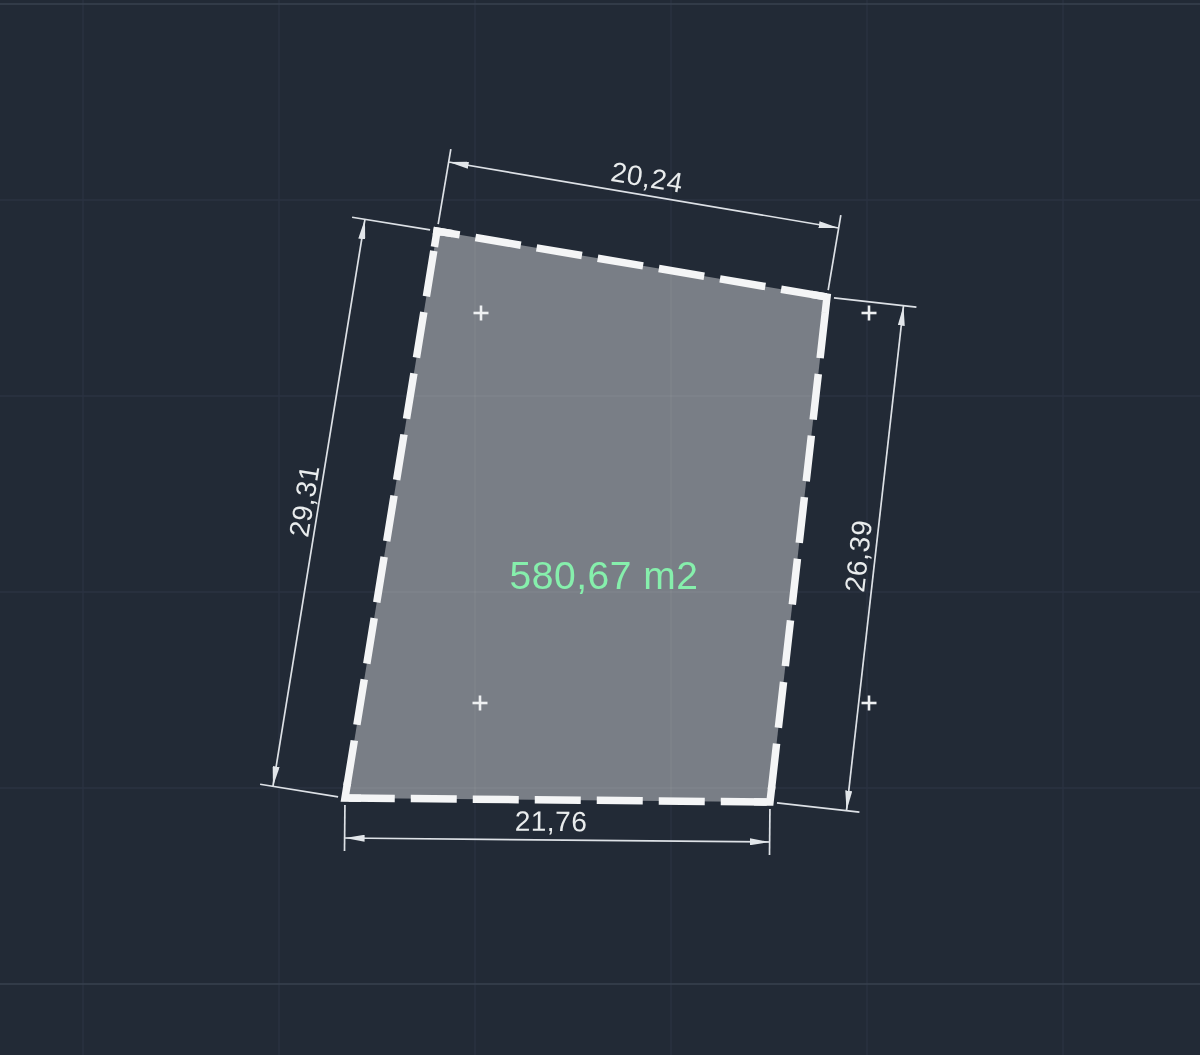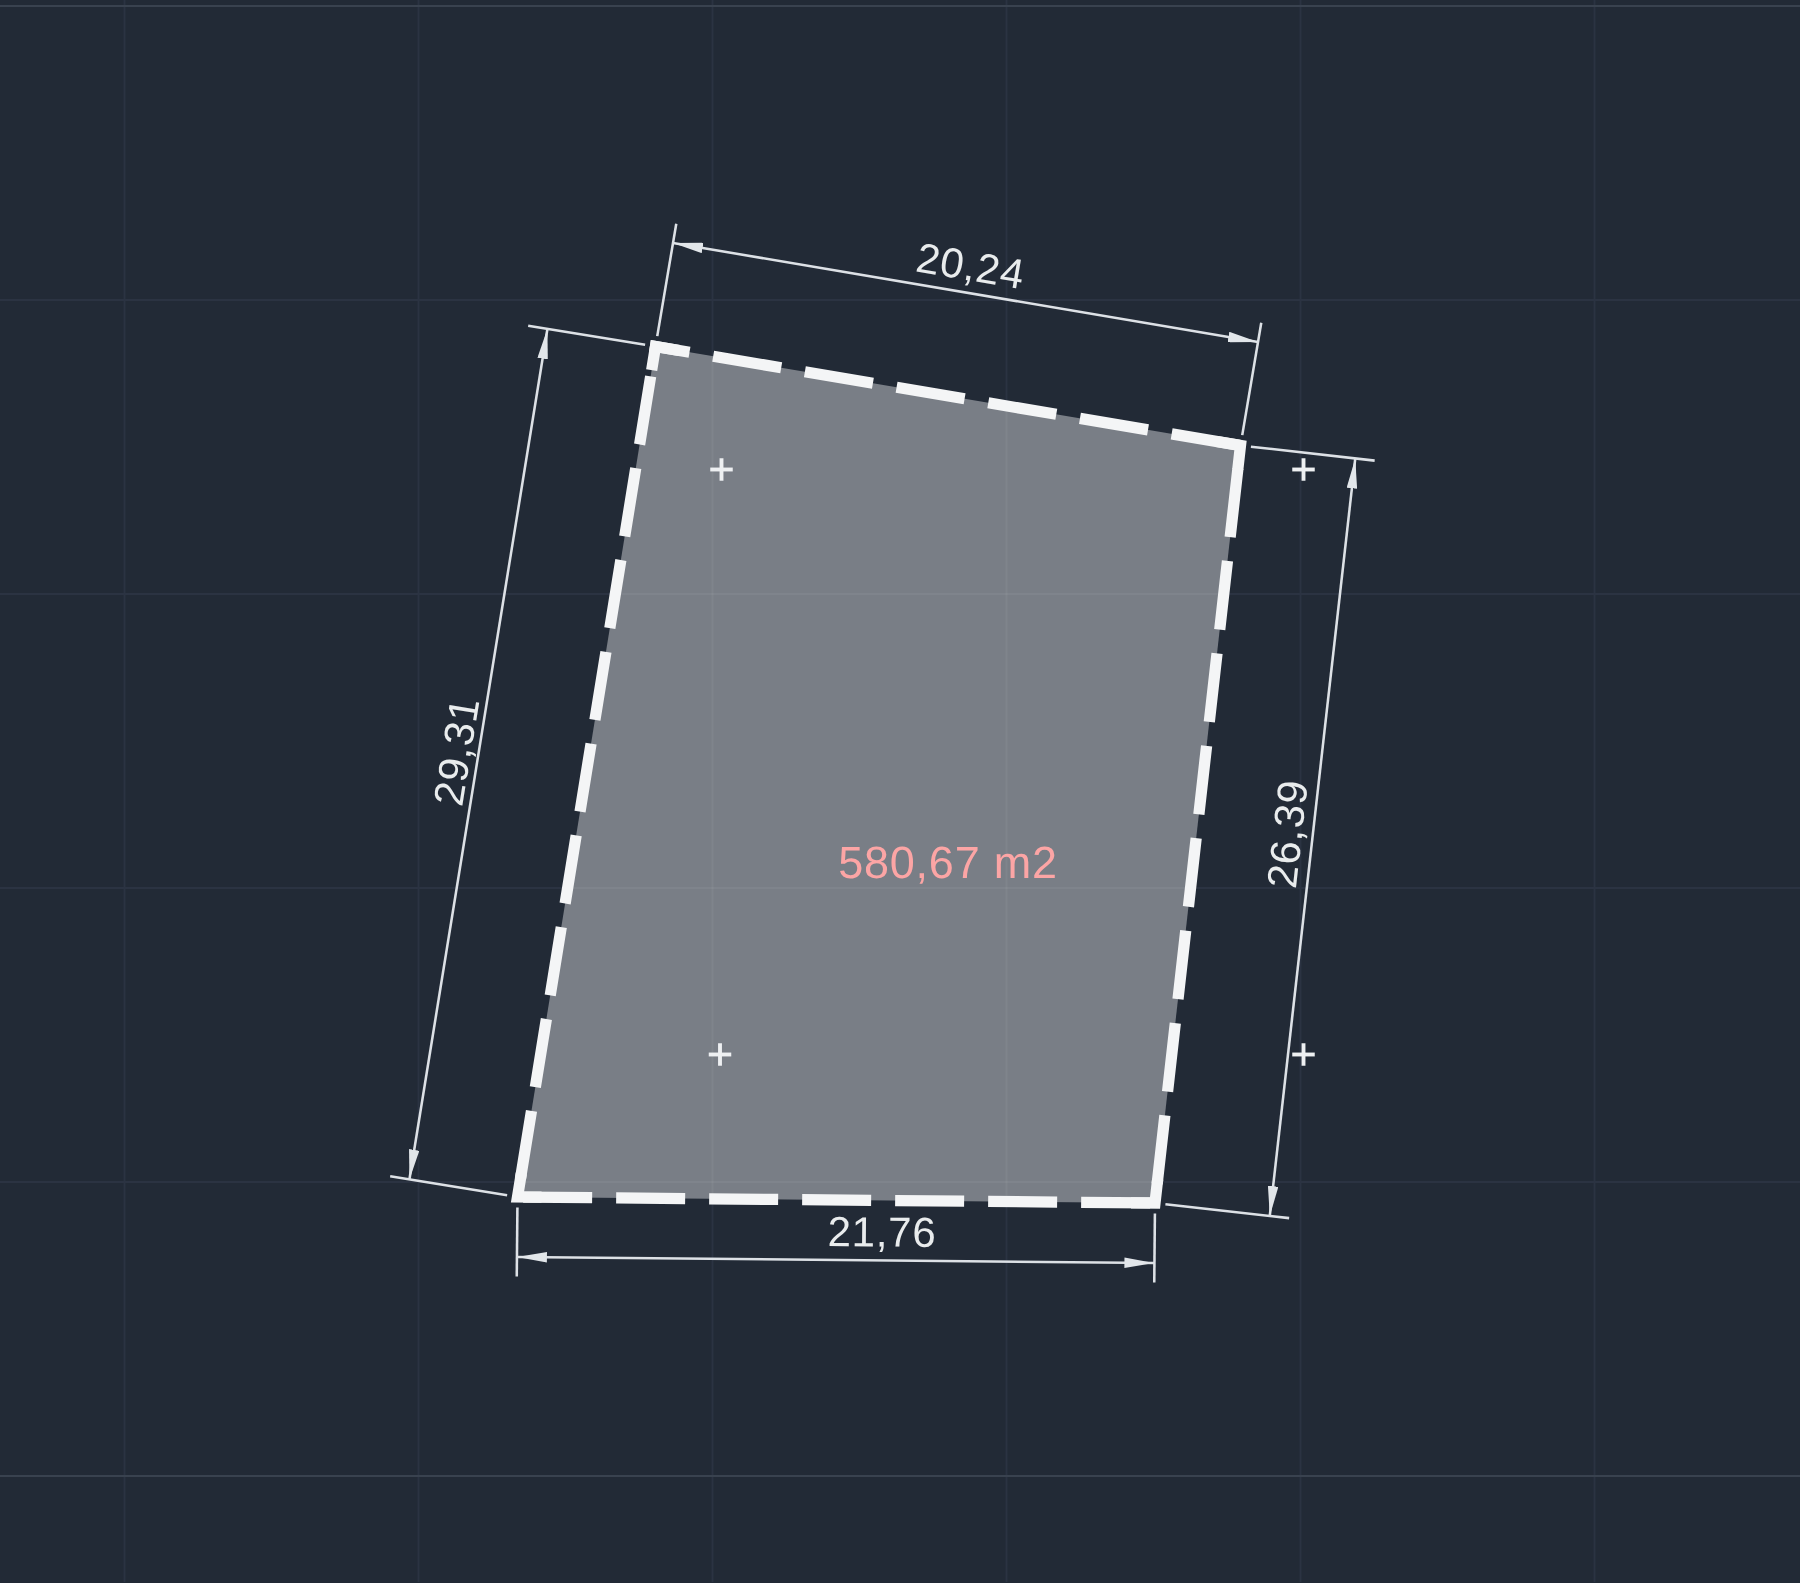--- a/index.html
+++ b/index.html
@@ -3,22 +3,22 @@
 <meta charset="utf-8">
 <style>
   html,body{margin:0;padding:0;background:#222a36;}
   #stage{position:relative;width:1200px;height:1055px;overflow:hidden;
          font-family:"Liberation Sans","DejaVu Sans",sans-serif;}
   #stage svg{position:absolute;left:0;top:0;}
   #labels{position:absolute;left:0;top:0;width:100%;height:100%;pointer-events:none;}
   .dim-label{position:absolute;color:#e9eced;font-size:28px;white-space:nowrap;
              transform:translate(-50%,-50%) rotate(var(--r,0deg));
              letter-spacing:.5px;pointer-events:auto;}
-  .area-label{position:absolute;color:#fca5a5;font-size:30px;white-space:nowrap;
-              transform:translate(-50%,-50%);letter-spacing:.5px;pointer-events:auto;margin-left:28px;}
+  .area-label{position:absolute;color:#86efac;font-size:39px;white-space:nowrap;
+              transform:translate(-50%,-50%);letter-spacing:.5px;pointer-events:auto;}
 </style>
 </head>
 <body>
 
 <div id="stage" style="background: rgb(34, 42, 54);">
   <svg id="drawing" xmlns="http://www.w3.org/2000/svg" width="1200" height="1055" viewBox="0 0 1200 1055">
     <defs>
       <marker id="arrow" viewBox="0 0 20 7" refX="20" refY="3.5" markerWidth="20" markerHeight="7" markerUnits="userSpaceOnUse" orient="auto-start-reverse">
         <path d="M0,0 L20,3.5 L0,7 Z" fill="#e2e6ea"></path>
       </marker>
@@ -87,16 +87,16 @@
         <line x1="480" y1="695.5" x2="480" y2="710.5" stroke="#eef0f2" stroke-width="2.6"></line>
         <line x1="861.5" y1="703" x2="876.5" y2="703" stroke="#eef0f2" stroke-width="2.6"></line>
         <line x1="869" y1="695.5" x2="869" y2="710.5" stroke="#eef0f2" stroke-width="2.6"></line>
       </g>
   </svg>
 
   <div id="labels">
     <div class="dim-label" style="left: 646.517px; top: 178.22px; --r: 9.6deg;">20,24</div>
     <div class="dim-label" style="left: 305.123px; top: 500.566px; --r: -80.8deg;">29,31</div>
     <div class="dim-label" style="left: 859.115px; top: 556.342px; --r: -83.6deg;">26,39</div>
-    <div class="dim-label" style="left: 588px; top: 821.999px; --r: 0.5deg;">21,76</div>
+    <div class="dim-label" style="left: 551px; top: 821.999px; --r: 0.5deg;">21,76</div>
     <div class="area-label" style="left: 604px; top: 576px;">580,67 m2</div>
   </div>
 </div>
 
 </body></html>

